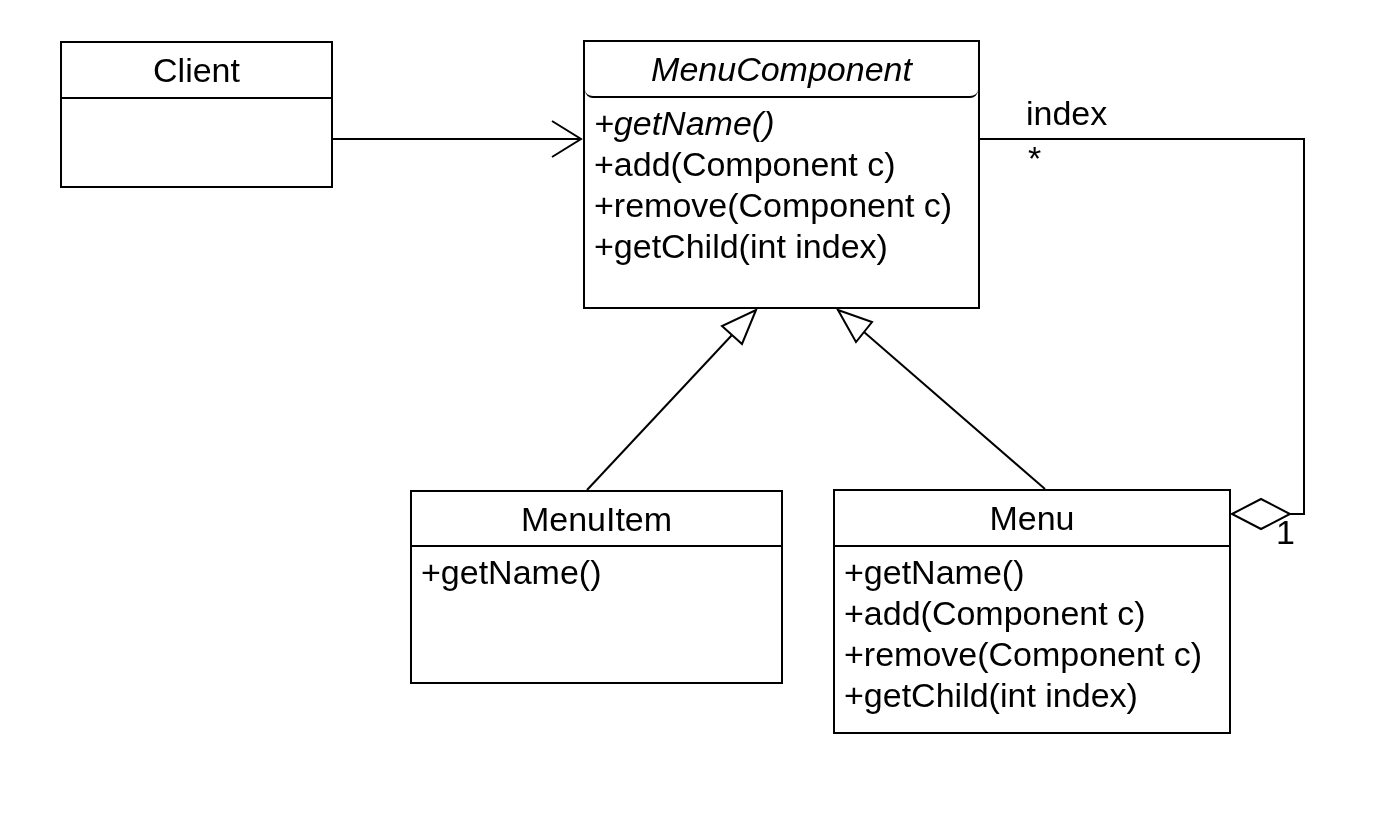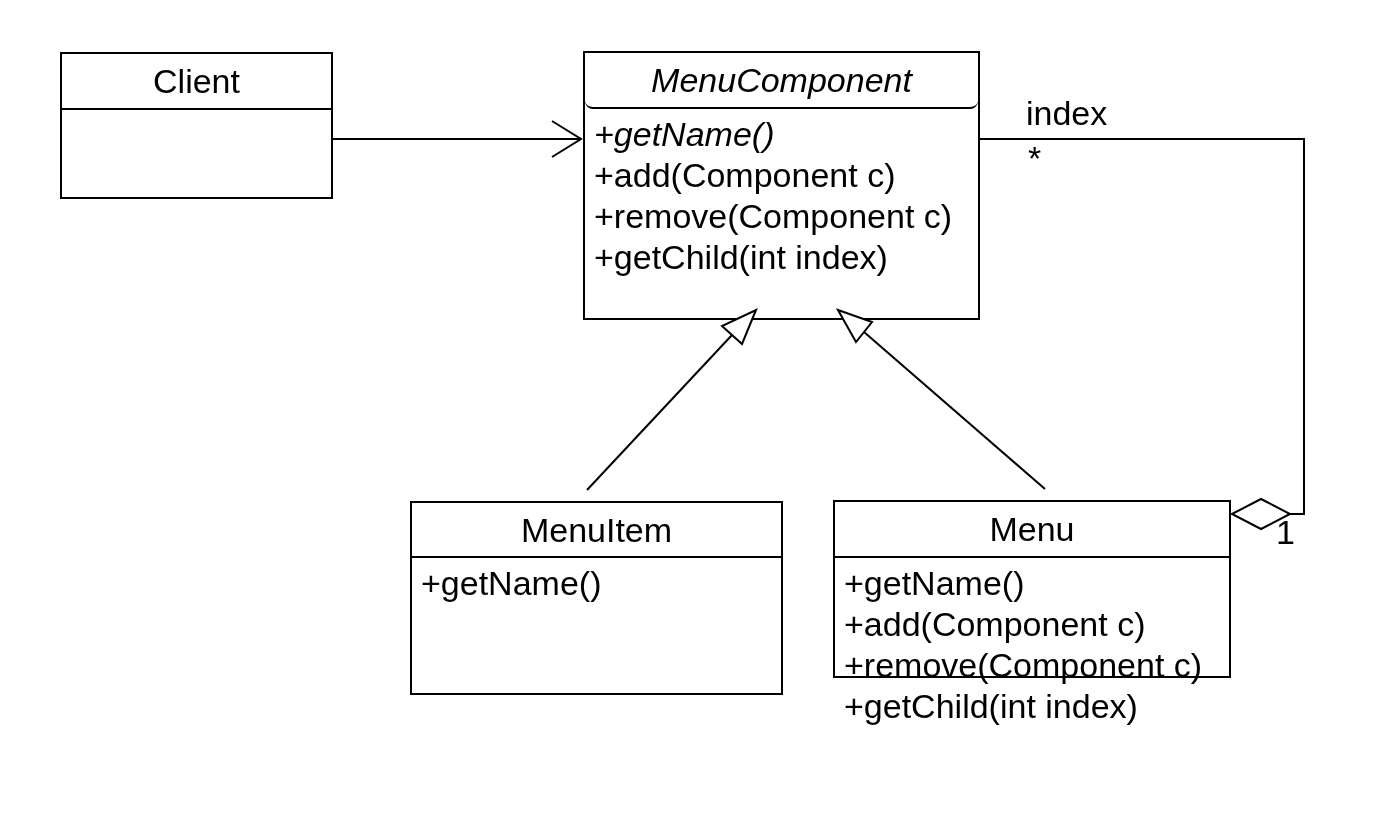--- a/index.html
+++ b/index.html
@@ -15,21 +15,20 @@
     font-family: "Liberation Sans", sans-serif;
     color: #000000;
     overflow: hidden;
   }
   .uml-class {
     position: absolute;
     border: 2px solid #000000;
     background: #ffffff;
     box-sizing: border-box;
     z-index: 1;
-    margin-top: 11px;
   }
   .uml-class-title {
     border-bottom: 2px solid #000000;
     display: flex;
     align-items: center;
     justify-content: center;
     font-size: 34px;
     line-height: 34px;
     white-space: nowrap;
   }
@@ -77,21 +76,21 @@
     </div>
   </div>
 
   <div class="uml-class" style="left:410px; top:490px; width:373px; height:194px;">
     <div class="uml-class-title" style="height:53px;">MenuItem</div>
     <div class="uml-class-body">
       <span class="method">+getName()</span>
     </div>
   </div>
 
-  <div class="uml-class" style="left:833px; top:489px; width:398px; height:178px;">
+  <div class="uml-class" style="left:833px; top:489px; width:398px; height:245px;">
     <div class="uml-class-title" style="height:54px;">Menu</div>
     <div class="uml-class-body">
       <span class="method">+getName()</span>
       <span class="method">+add(Component c)</span>
       <span class="method">+remove(Component c)</span>
       <span class="method">+getChild(int index)</span>
     </div>
   </div>
 
   <div class="edge-label" style="left:1026px; top:96px;">index</div>

